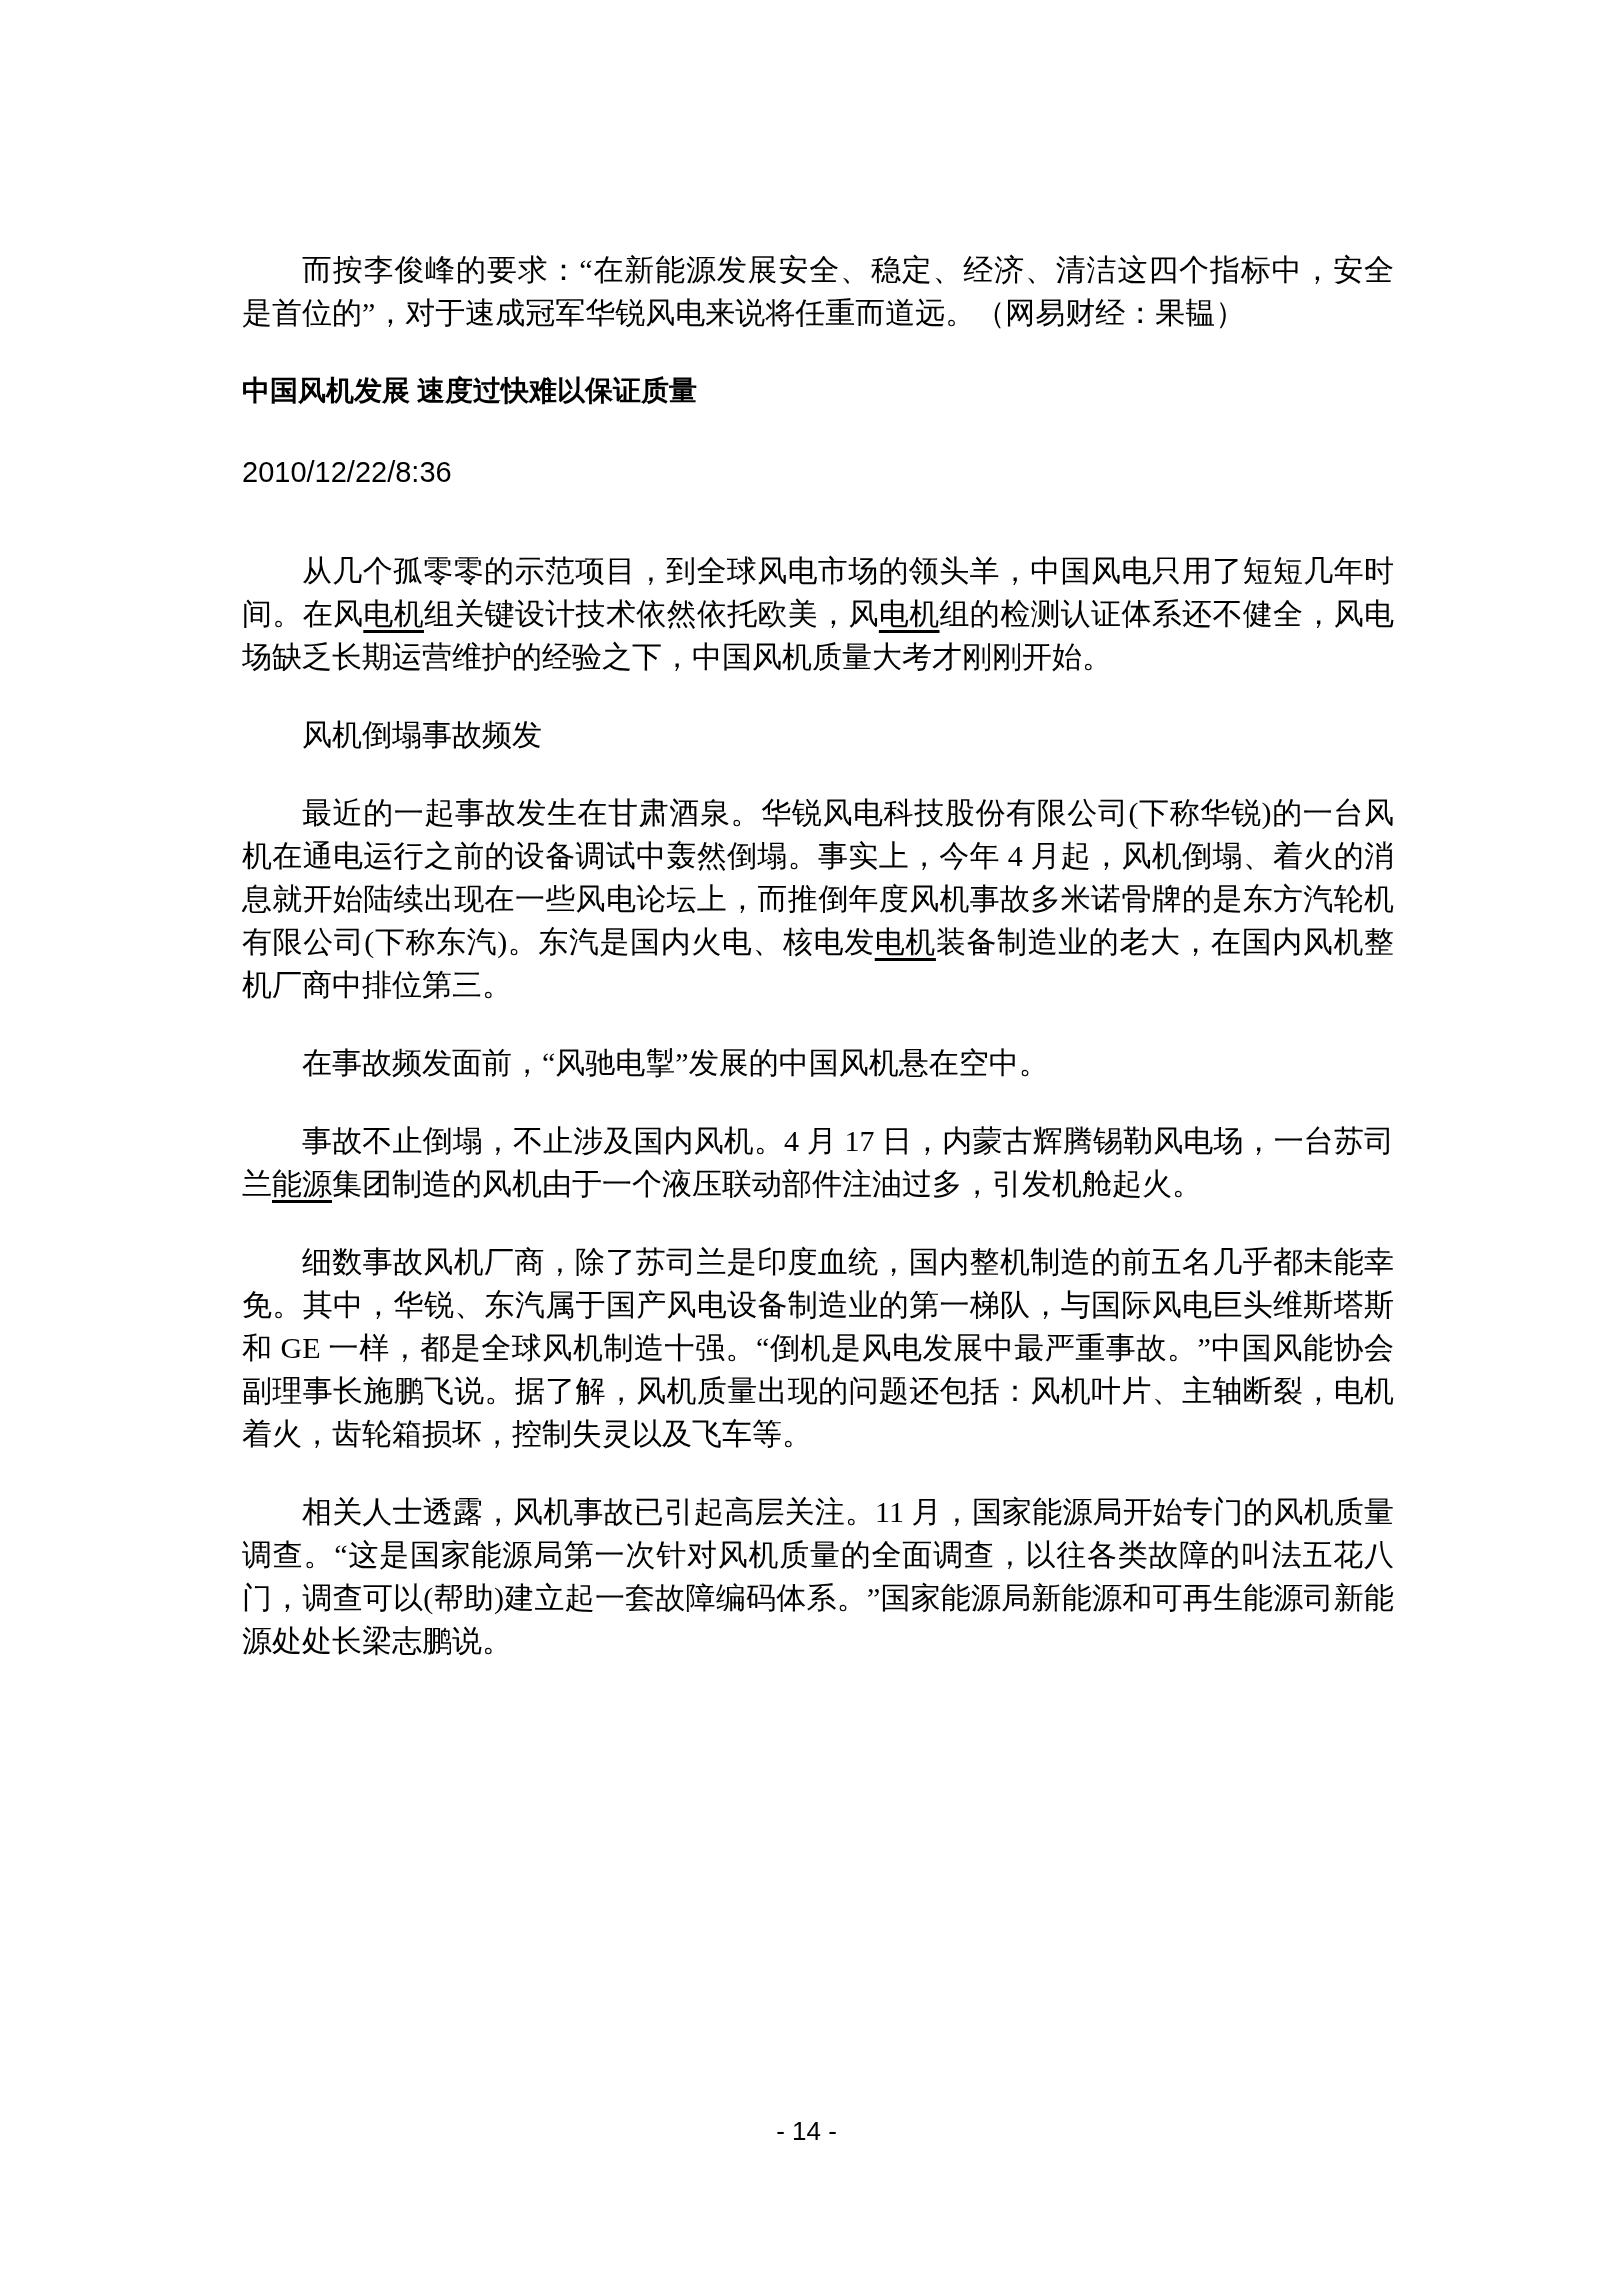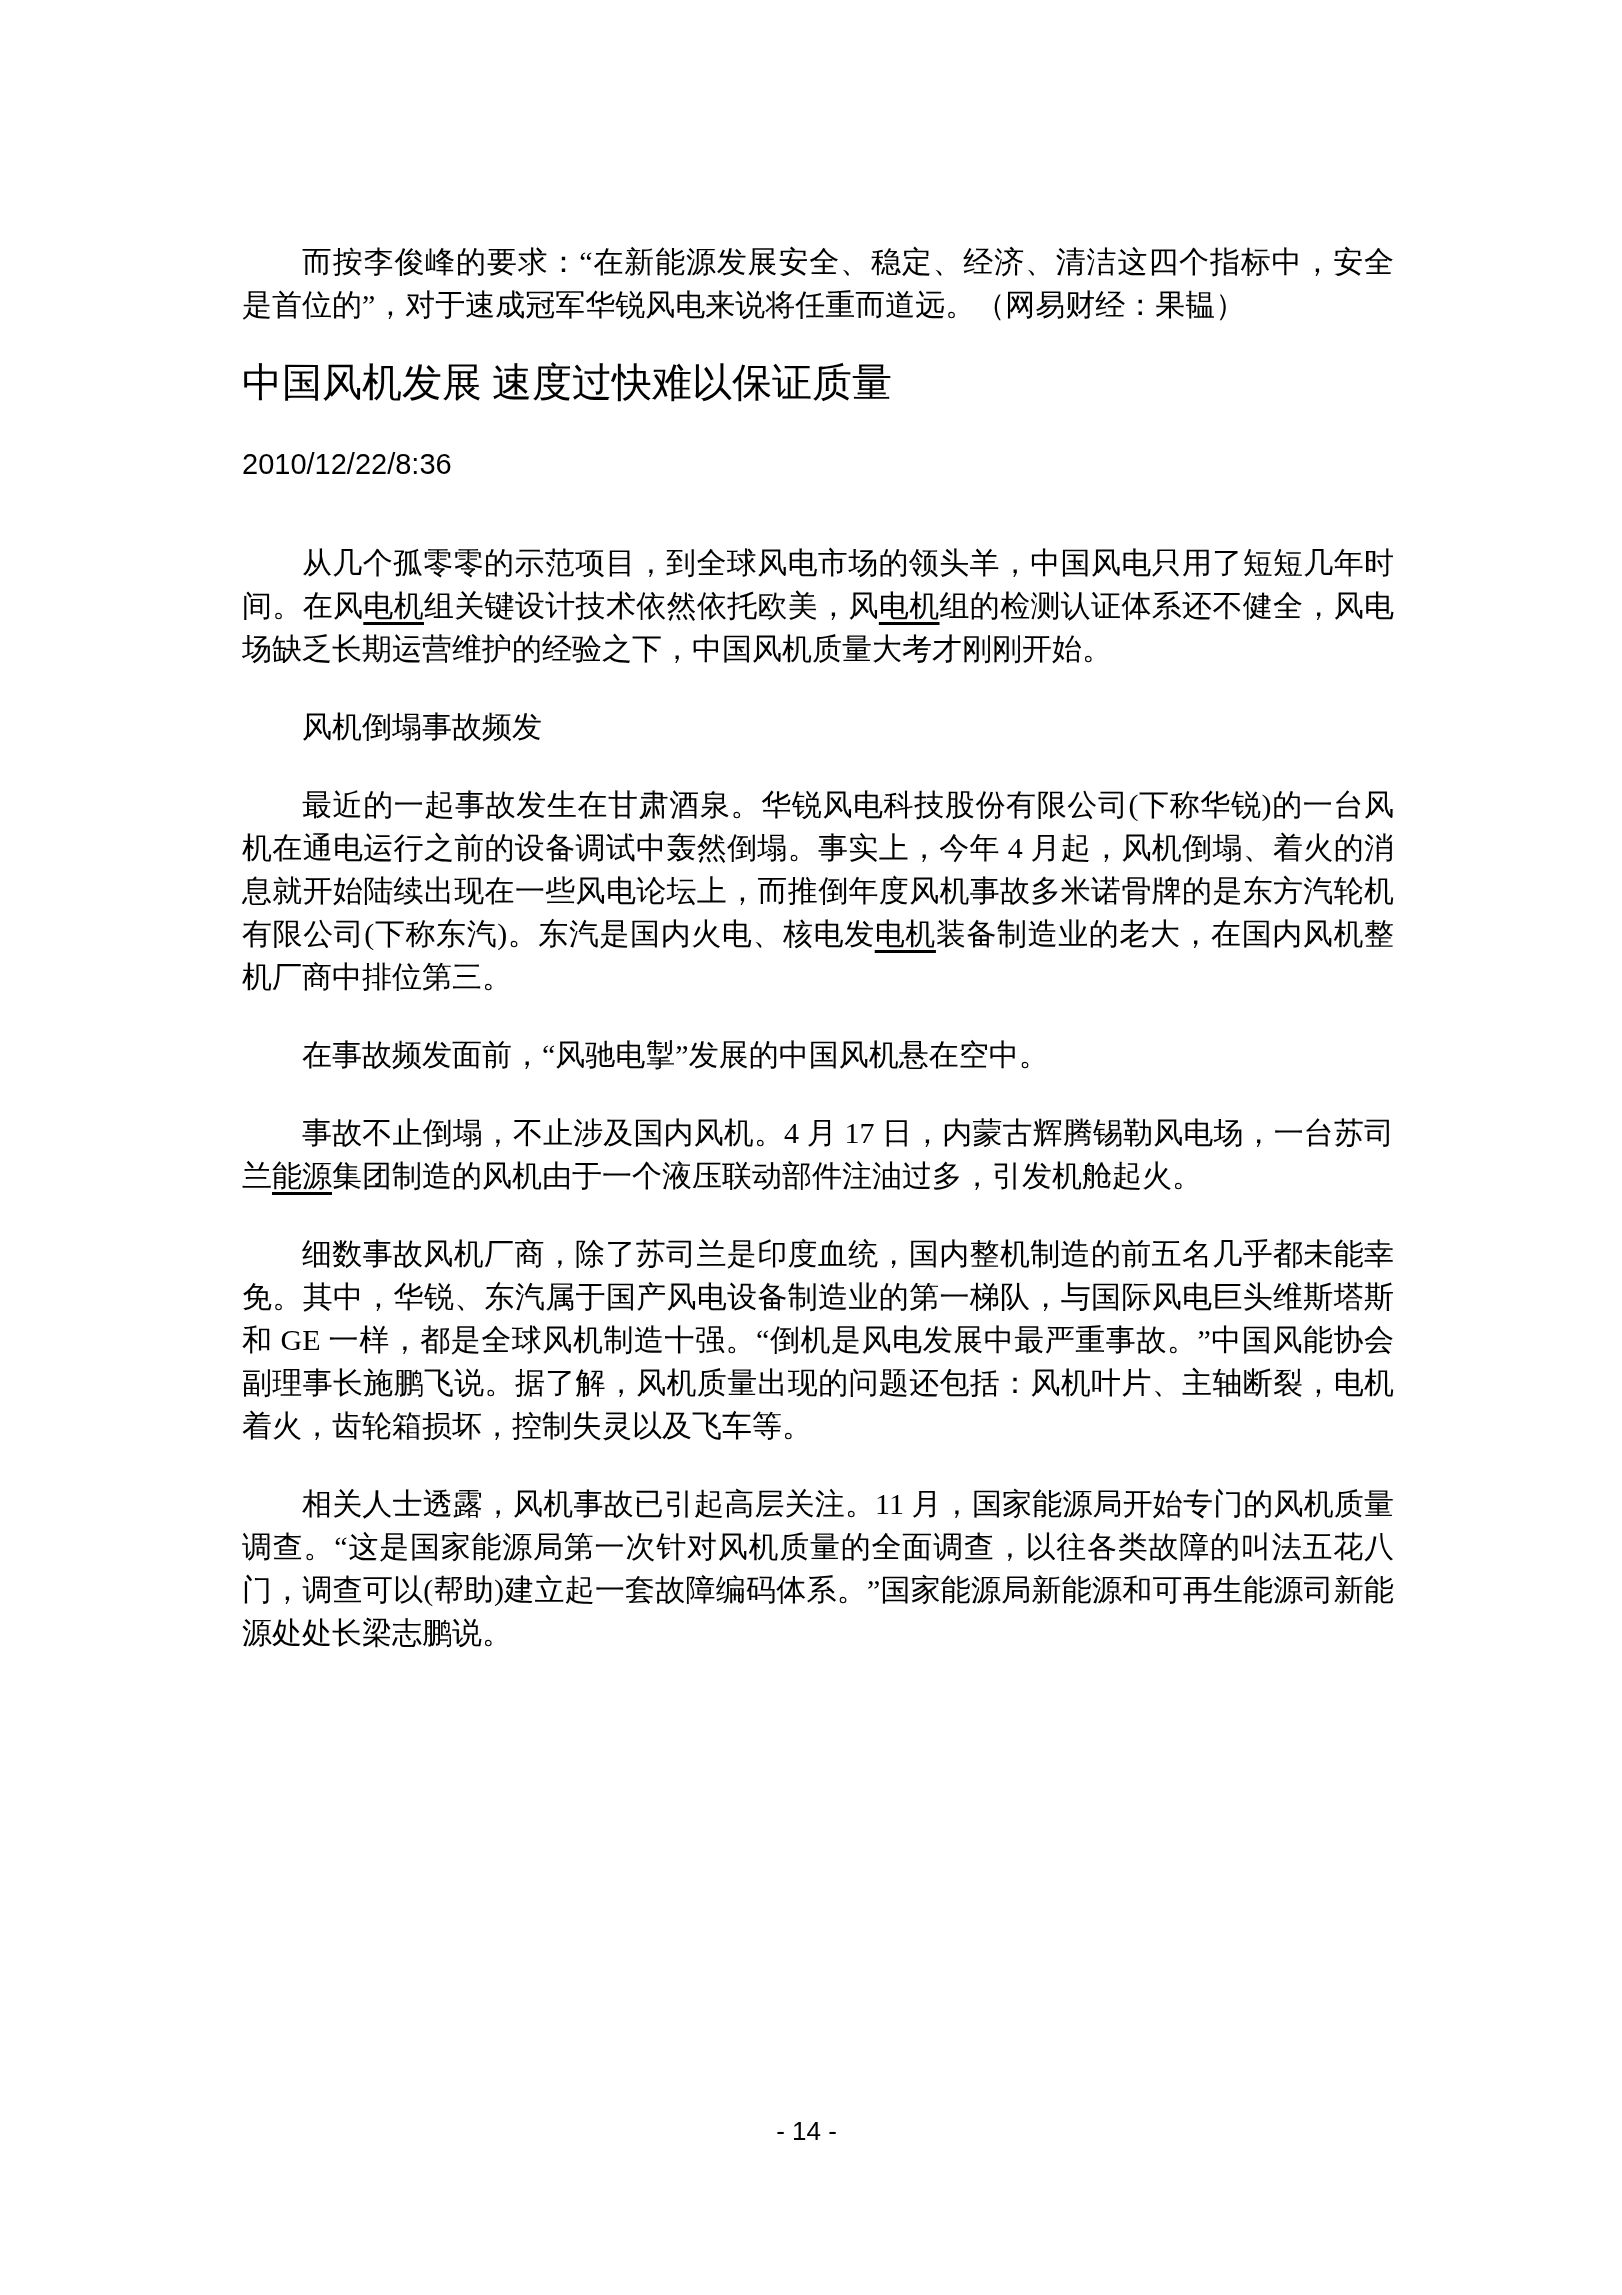--- a/index.html
+++ b/index.html
@@ -14,28 +14,28 @@
   }
   .page-content {
     position: absolute;
     left: 242px;
     top: 240px;
     width: 1152px;
   }
   p.body-para {
     font-size: 30px;
     line-height: 43px;
-    margin: 0 0 35px 0;
+    margin: 8px 0 35px 0;
     text-align: justify;
     text-indent: 60px;
   }
   h1.article-title {
-    font-size: 40px;
+    font-size: 28px;
     line-height: 43px;
-    font-weight: 400;
+    font-weight: 700;
     margin: 0 0 39px 0;
     text-indent: 0;
   }
   p.datetime-line {
     font-family: "Liberation Sans", "DejaVu Sans", sans-serif;
     font-size: 29px;
     line-height: 43px;
     margin: 0 0 55px 0;
     text-indent: 0;
   }

